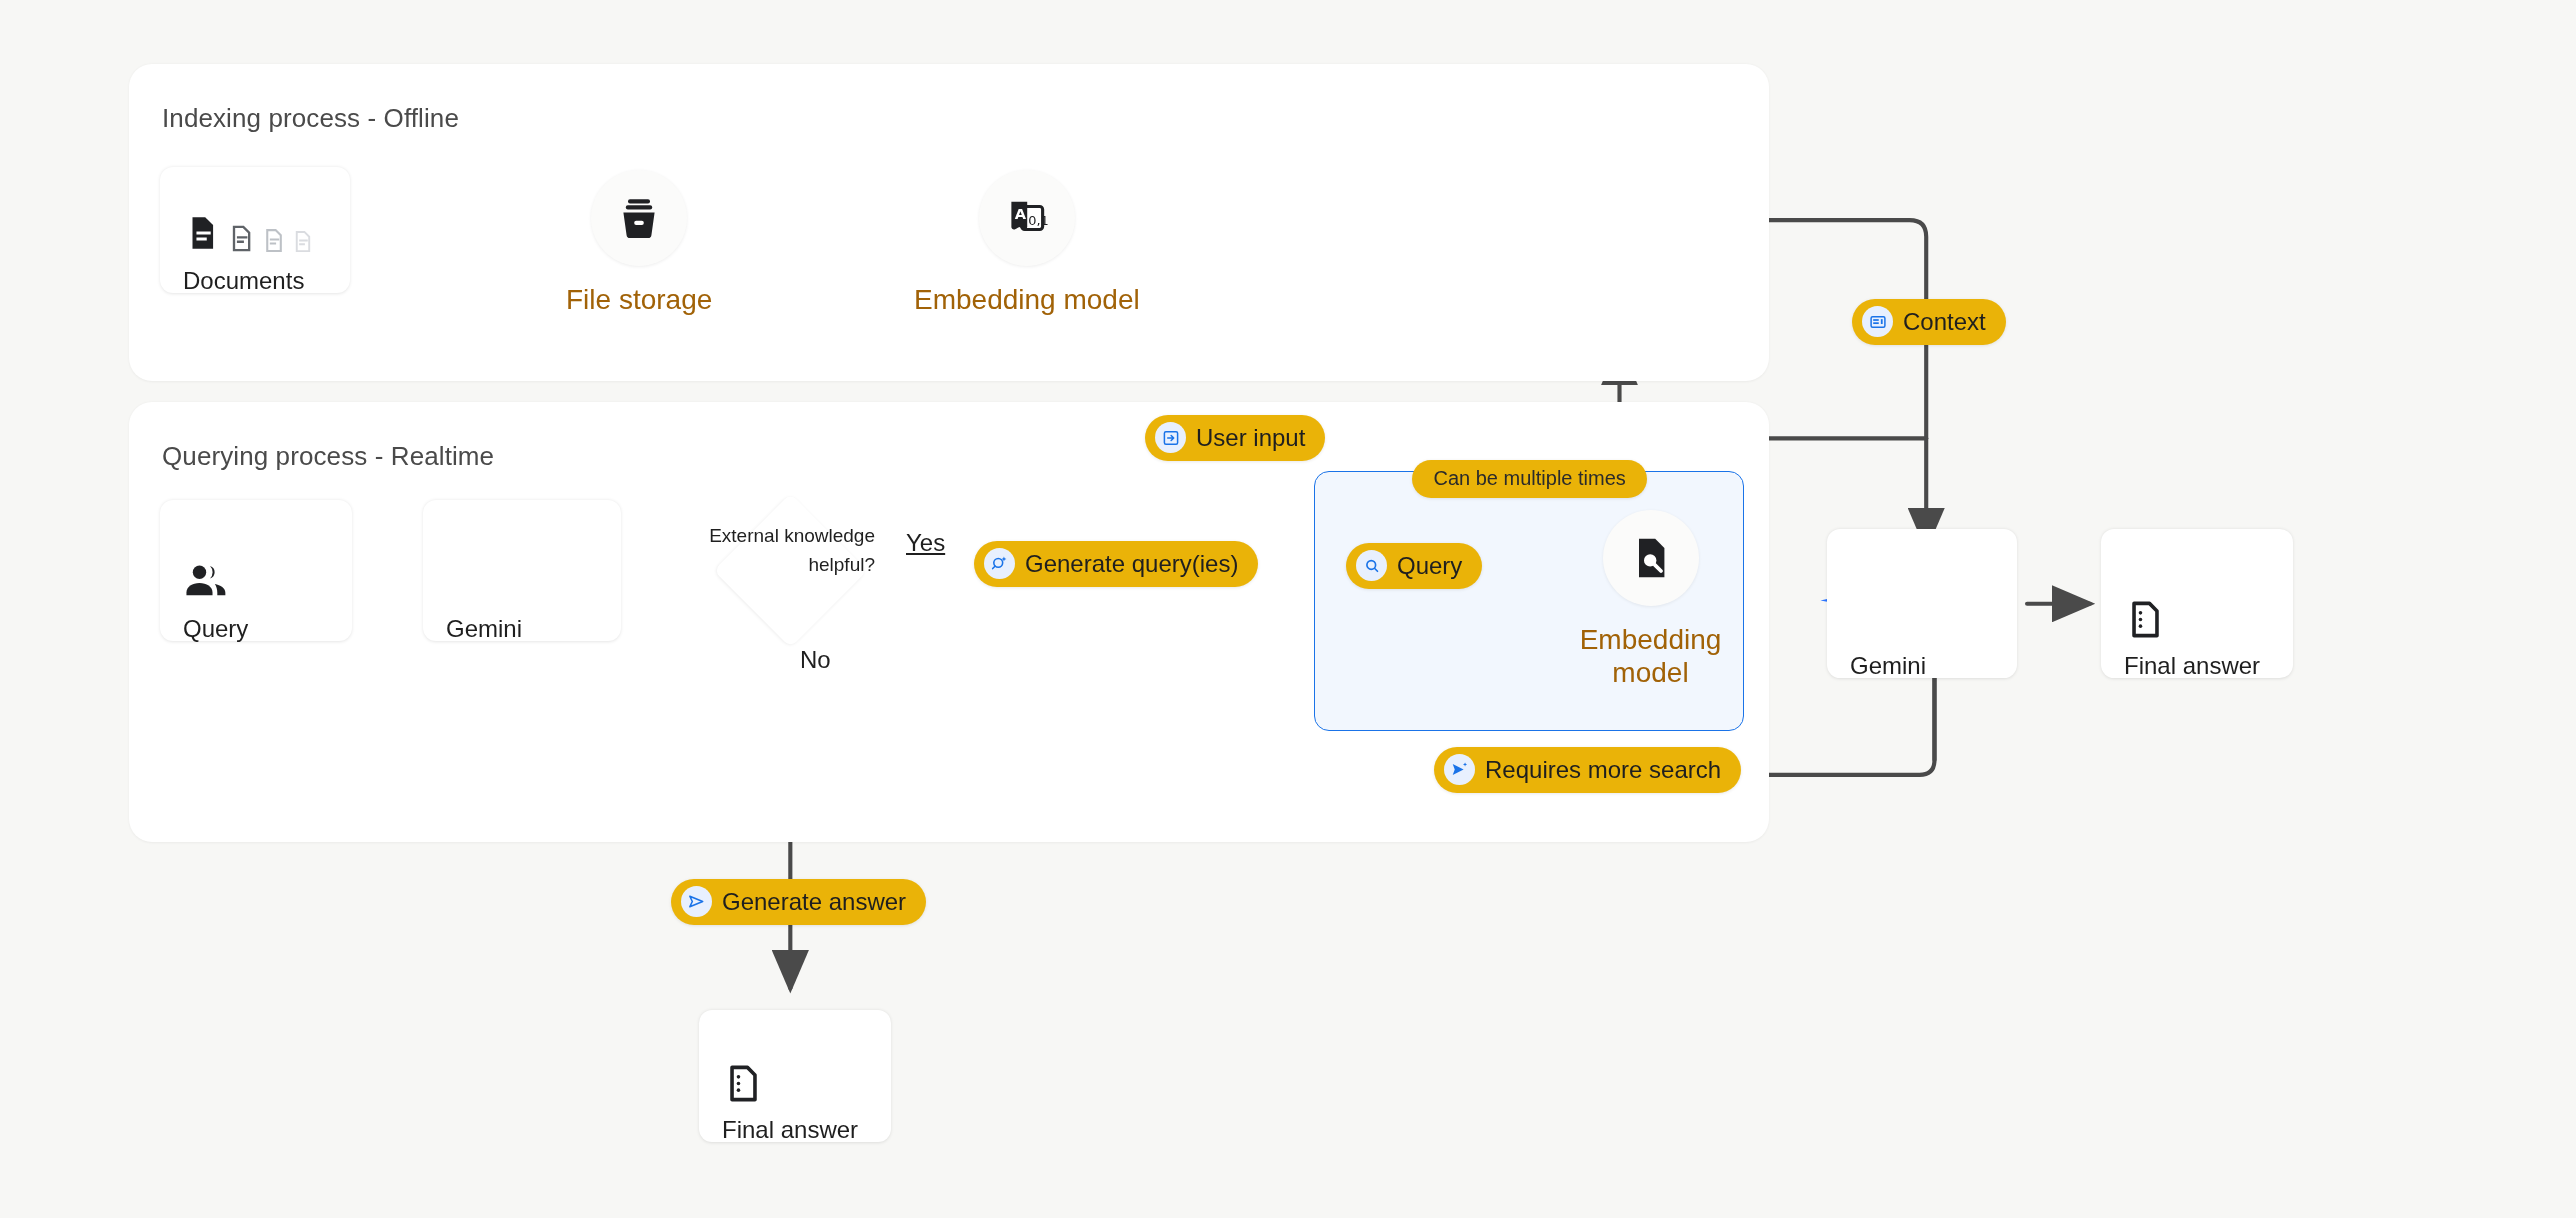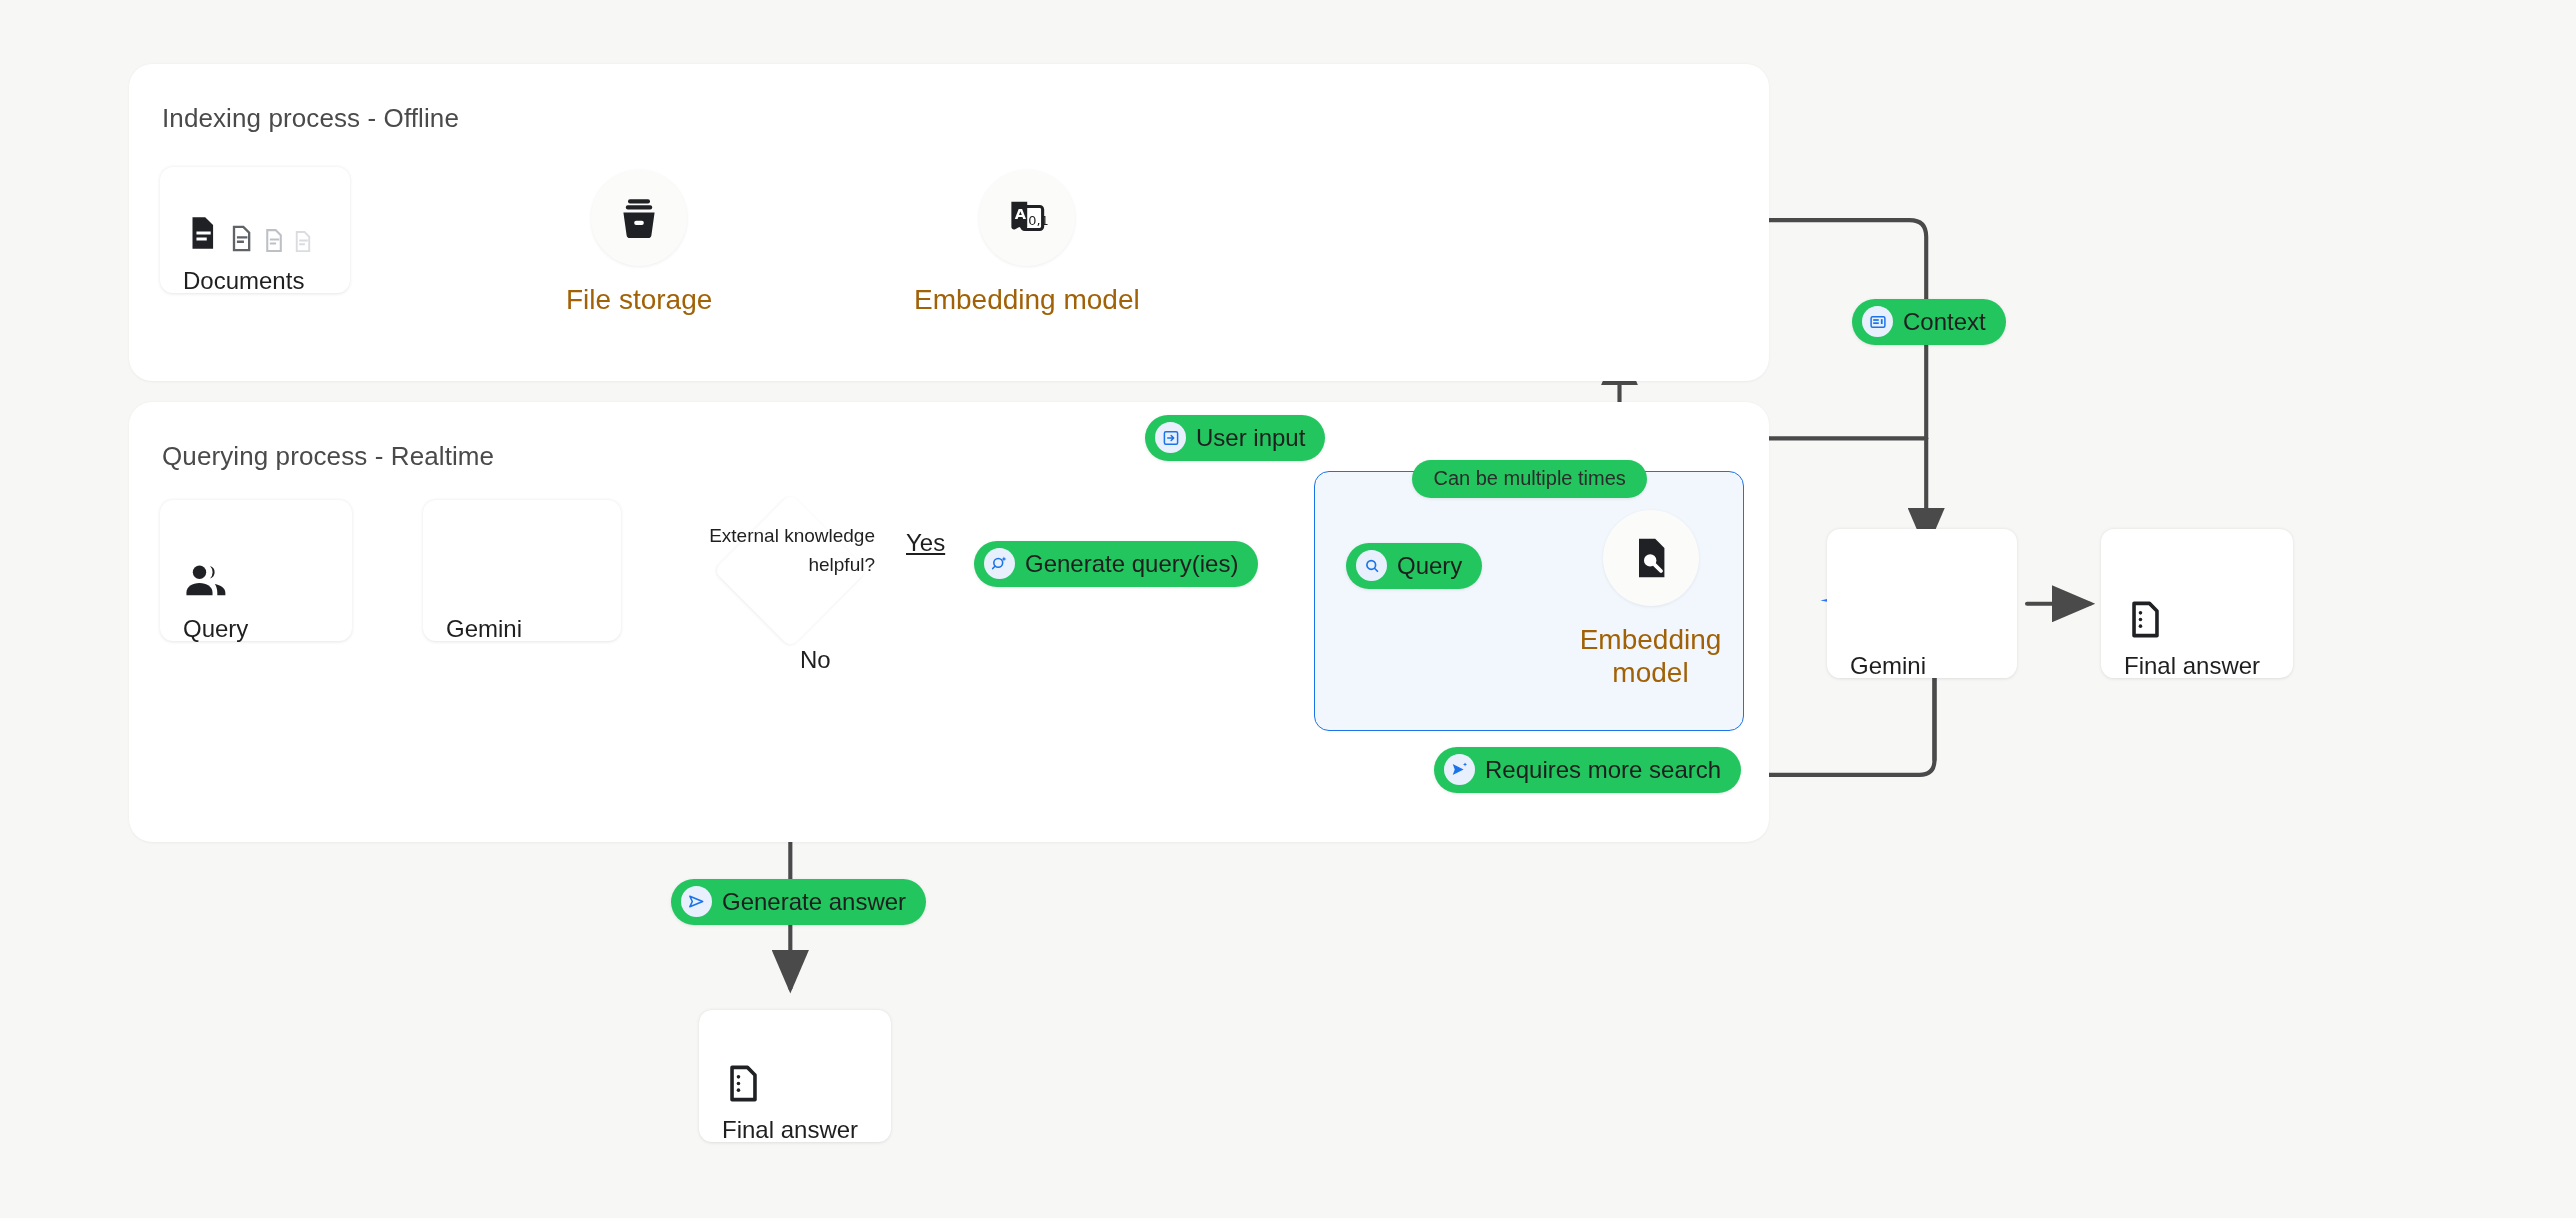--- a/index.html
+++ b/index.html
@@ -43,21 +43,21 @@
     width:96px;height:96px;border-radius:50%;background:#fbfbfa;
     box-shadow:0 0.8px 3.3px rgba(0,0,0,.07);
     display:flex;align-items:center;justify-content:center;
   }
   .circ-cap{
     margin-top:16.5px;font-size:28px;color:#a16207;white-space:nowrap;text-align:center;line-height:1.18;
   }
 
   
   .pill{
-    position:absolute;background:#22c55e;border-radius:25px;
+    position:absolute;background:#eab308;border-radius:25px;
     box-shadow:0 0.8px 3.3px rgba(0,0,0,.10);
     display:flex;align-items:center;gap:10px;
     padding:7.4px 20px 7.4px 10px;box-sizing:border-box;white-space:nowrap;
   }
   .pill .pico{
     width:31px;height:31px;border-radius:50%;background:#e8f0fe;
     display:flex;align-items:center;justify-content:center;flex:0 0 auto;
   }
   .pill .ptxt{font-size:24px;color:#1f1f1f;}
   .pill.plain{padding:7.4px 21.5px;align-items:center;}

